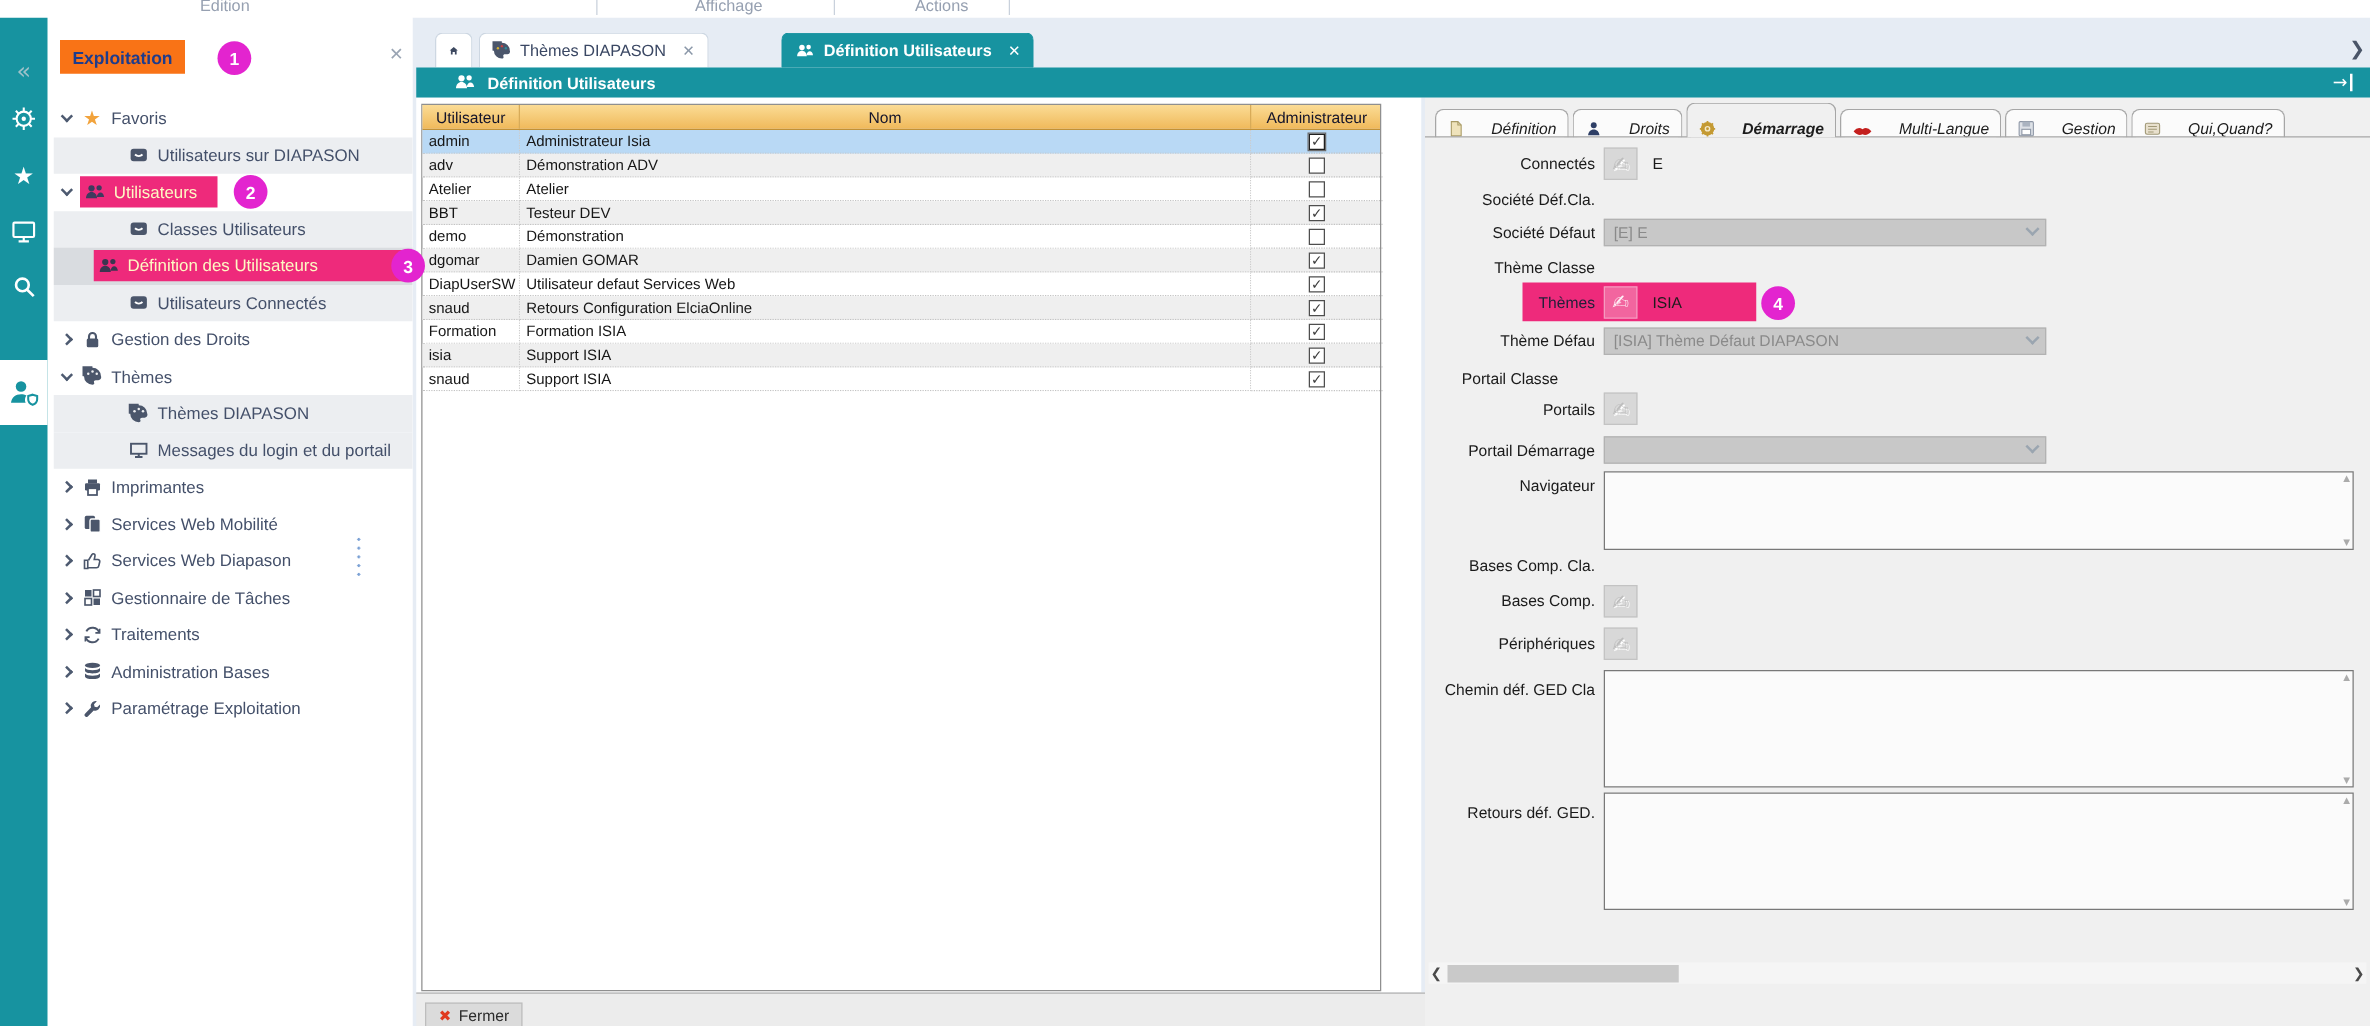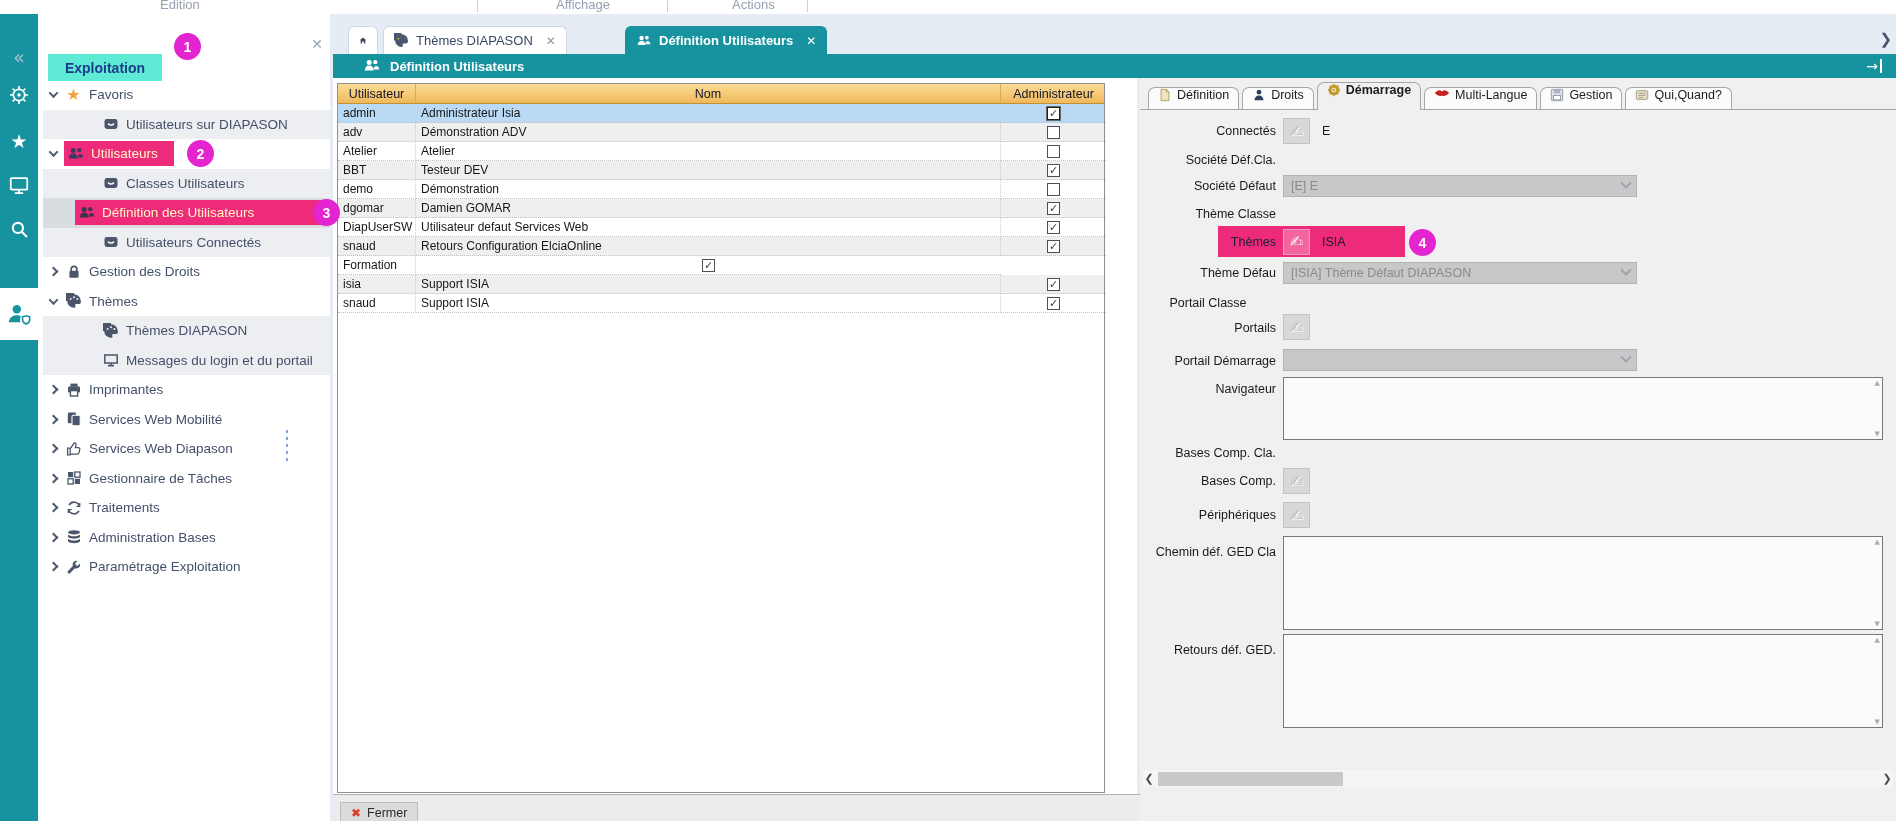--- a/index.html
+++ b/index.html
@@ -13,21 +13,21 @@
 
   
   .abar { position:absolute; left:0; top:14px; width:38px; height:807px; background:#1793A0; z-index:4; }
   .abar .aicon { position:absolute; left:0; width:38px; height:38px; display:flex; align-items:center; justify-content:center; cursor:pointer; }
   .abar .atile { position:absolute; left:0; top:274px; width:38px; height:52px; background:#fff; display:flex; align-items:center; justify-content:center; }
   .collapse-ch { font-size:19px; color:#9fc2c9; font-family:"DejaVu Sans",sans-serif; }
   .star-white { color:#fff; font-size:19px; font-family:"DejaVu Sans",sans-serif; }
 
   
   .tree { position:absolute; left:38px; top:14px; width:292px; height:807px; background:#fff; z-index:3; }
-  .tree-title-band { position:absolute; left:10px; top:18px; width:114px; height:27px; background:#5eead4; display:flex; align-items:center; justify-content:center;margin-top:22px; }
+  .tree-title-band { position:absolute; left:10px; top:18px; width:100px; height:27px; background:#f97316; display:flex; align-items:center; justify-content:center; }
   .tree-title-band span { color:#1E3C8C; font-weight:bold; font-size:14px; }
   .tree-close { position:absolute; right:7px; top:22px; font-size:14px; color:#9aa5b4; cursor:pointer; font-family:"DejaVu Sans",sans-serif; }
   .tree-rows { position:absolute; left:0; top:66px; width:292px; }
   .trow { height:29.5px; display:flex; align-items:center; font-size:13.5px; color:#44506A; cursor:pointer; margin-left:5px; }
   .trow.zebra { background:#ECEEF1; }
   .trow.selrow { background:#D9DCE0; }
   .chevslot { width:21px; display:flex; justify-content:center; flex:none; }
   .chev { width:7px; height:7px; border-right:2px solid #4d5a70; border-bottom:2px solid #4d5a70; display:inline-block; }
   .chev.down { transform:rotate(45deg) translate(-1px,-1px); }
   .chev.right { transform:rotate(-45deg); }
@@ -81,21 +81,21 @@
   .btn .bicon { font-family:"DejaVu Sans",sans-serif; font-size:12px; }
   .btn.disabled { color:#9a9a9a; cursor:default; }
   .btn.disabled .bicon { color:#adadad; }
   .fermer-x { color:#E03A1E; font-weight:bold; }
 
   
   .detail { position:absolute; left:1140px; top:78px; width:756px; height:743px; background:#F0F0F0; }
   .dtabs-line { position:absolute; left:0; top:31px; width:756px; border-top:1px solid #a6a6a6; z-index:1; }
   .dtabs { position:absolute; left:8px; top:4px; display:flex; align-items:flex-end; }
   .wtab { height:23px; margin-right:3px; background:#FBFBFB; border:1px solid #a6a6a6; border-bottom:none; border-radius:7px 7px 0 0;
-    display:flex; align-items:flex-start; gap:5px; padding:0 9px; font-size:12.5px; color:#1c1c1c; cursor:pointer; z-index:0; }
+    display:flex; align-items:flex-end; gap:21px; padding:0 9px; font-size:12.5px; color:#1c1c1c; cursor:pointer; z-index:0;font-style:italic; }
   .wtab svg { width:14px; height:14px; }
   .wtab.active { height:28px; background:#F0F0F0; font-weight:bold; z-index:2; }
   .dlabel { position:absolute; left:0; width:136px; text-align:right; font-size:12.5px; color:#1a1a1a; white-space:nowrap; }
   .handbtn { position:absolute; width:27px; height:26px; background:#D8D8D8; border:1px solid #c3c3c3; display:flex; align-items:center; justify-content:center; cursor:pointer; }
   .handbtn span { font-family:"DejaVu Sans",sans-serif; font-size:16px; color:#bdbdbd; text-shadow:1px 1px 0 #fff; }
   .dvalue { position:absolute; font-size:12.5px; color:#1a1a1a; }
   .ddl { position:absolute; left:143px; width:354px; height:22px; background:#C8C8C8; border:1px solid #b2b2b2; color:#8a8a8a;
     font-size:12.5px; display:flex; align-items:center; padding:0 7px; cursor:default; }
   .ddl .dch { position:absolute; right:6px; width:8px; height:8px; border-right:2px solid #9aa5b0; border-bottom:2px solid #9aa5b0; transform:rotate(45deg) translate(-2px,-2px); }
   .tarea { position:absolute; left:143px; width:600px; background:#FBFBFB; border:1px solid #787878; }
@@ -499,20 +499,21 @@
           </div>
           <div class="urow odd">
             <div class="uc c1">snaud</div>
             <div class="uc c2">Retours Configuration ElciaOnline</div>
             <div class="uc c3">
               <span class="cb">✓</span>
             </div>
           </div>
           <div class="urow">
             <div class="uc c1">Formation</div>
+            <div class="uc c2">Formation ISIA</div>
             <div class="uc c3">
               <span class="cb">✓</span>
             </div>
           </div>
           <div class="urow odd">
             <div class="uc c1">isia</div>
             <div class="uc c2">Support ISIA</div>
             <div class="uc c3">
               <span class="cb">✓</span>
             </div>

